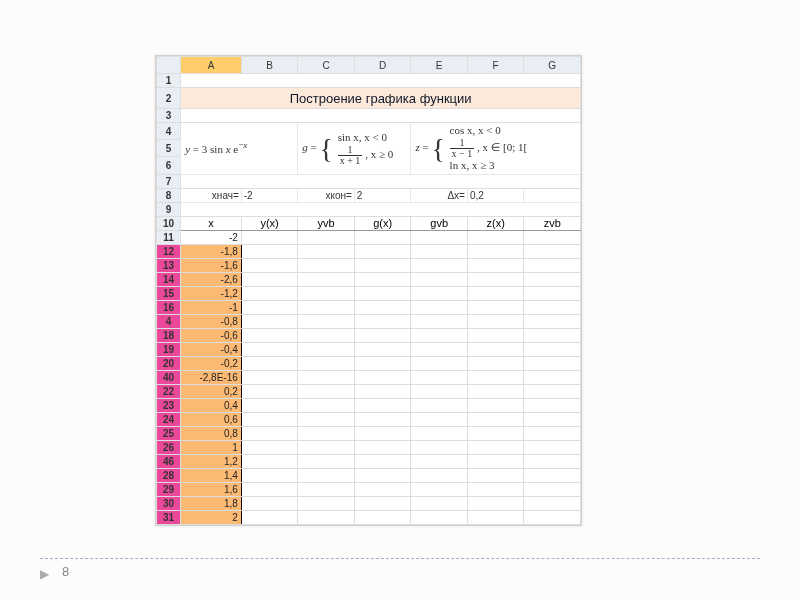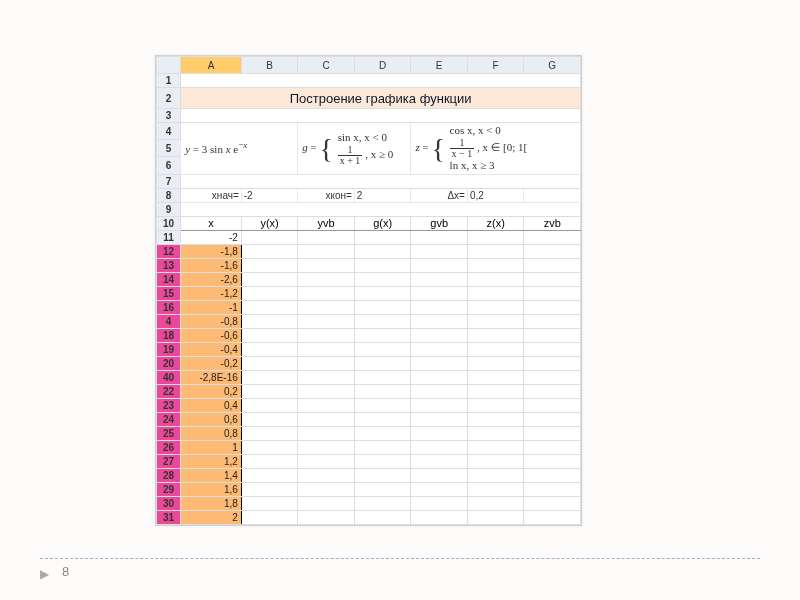--- a/index.html
+++ b/index.html
@@ -352,21 +352,21 @@
           <th class="row-hdr sel">26</th>
           <td class="val selcell">1</td>
           <td></td>
           <td></td>
           <td></td>
           <td></td>
           <td></td>
           <td></td>
         </tr>
         <tr>
-          <th class="row-hdr sel">27</th>
+          <th class="row-hdr sel">46</th>
           <td class="val selcell">1,2</td>
           <td></td>
           <td></td>
           <td></td>
           <td></td>
           <td></td>
           <td></td>
         </tr>
         <tr>
           <th class="row-hdr sel">28</th>

